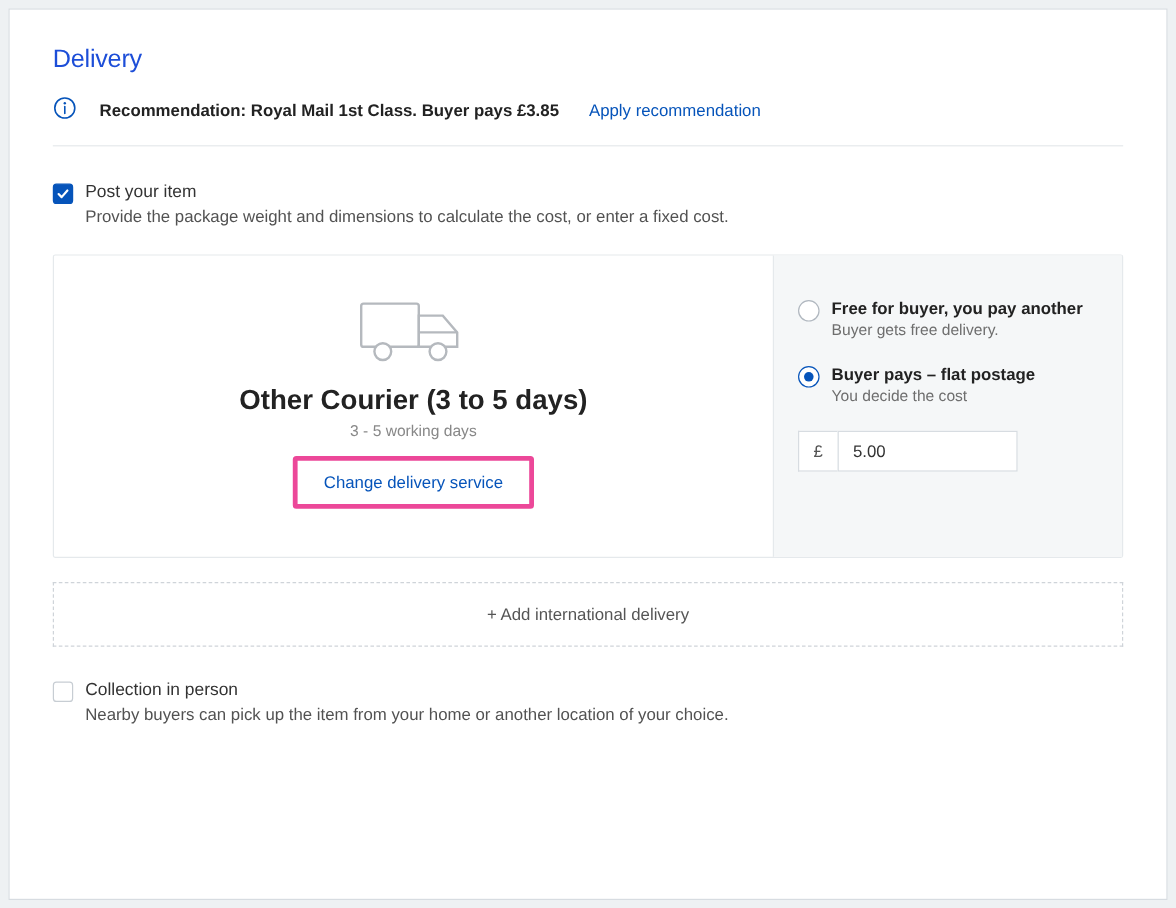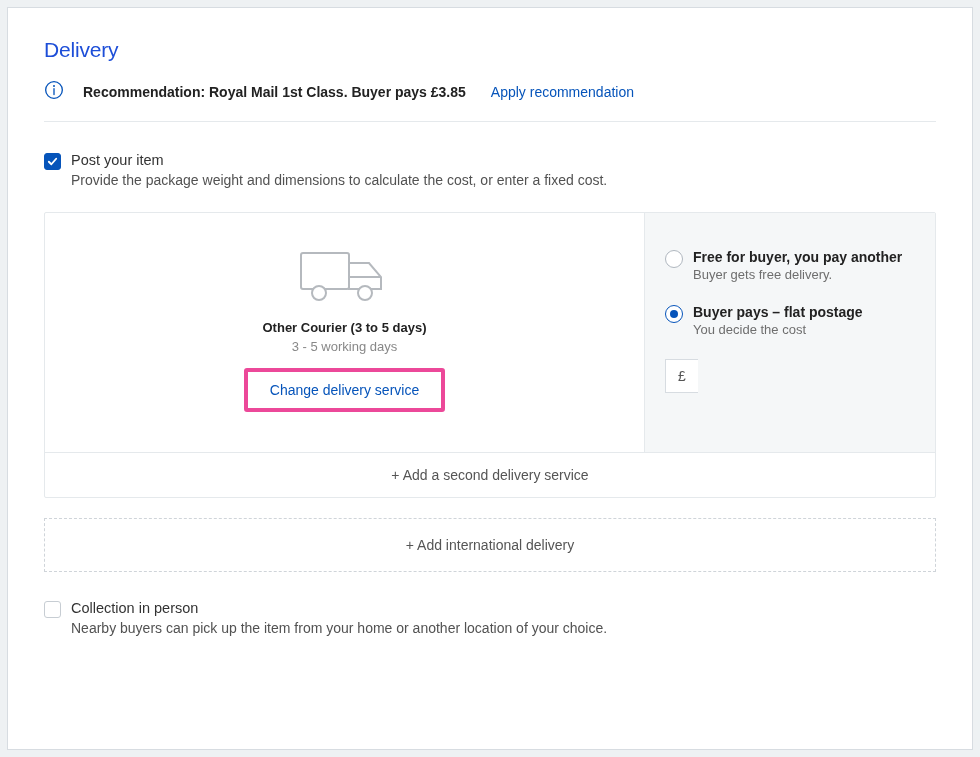--- a/index.html
+++ b/index.html
@@ -71,21 +71,21 @@
     flex: 1;
     padding: 36px 24px 40px 24px;
     display:flex; flex-direction:column; align-items:center; justify-content:center;
     border-right: 1px solid #e5e9ec;
   }
   .panel-right {
     width: 290px;
     background: #f5f7f8;
     padding: 36px 20px 28px 20px;
   }
-  .courier-title { font-size: 13px; font-weight:600; color:#222; margin-top: 14px; }
+  .courier-title { font-size: 23px; font-weight:600; color:#222; margin-top: 14px; }
   .courier-sub { font-size: 13px; color:#888; margin-top: 4px; }
   .btn-outline {
     margin-top: 14px;
     border: 4px solid #ec4899;
     background: #fff;
     color: #0654ba;
     font-size: 14px;
     padding: 10px 22px;
     border-radius: 3px;
     cursor: pointer;
@@ -189,24 +189,24 @@
           <div class="radio selected">
               <div class="dot"></div>
             </div>
           <div class="radio-body">
             <div class="r-title">Buyer pays – flat postage</div>
             <div class="r-sub">You decide the cost</div>
           </div>
         </div>
         <div class="price-wrap">
           <span class="price-symbol">£</span>
+          <input class="price-input" type="text" value="5.00" style="">
         </div>
       </div>
     </div>
-    <div class="panel-foot">+ Add a second delivery service</div>
   </div>
 
   <div class="dashed-box">+ Add international delivery</div>
 
   <div class="opt-row collection">
     <div class="cbox">
       
     </div>
     <div class="opt-body">
       <div class="opt-title">Collection in person</div>

